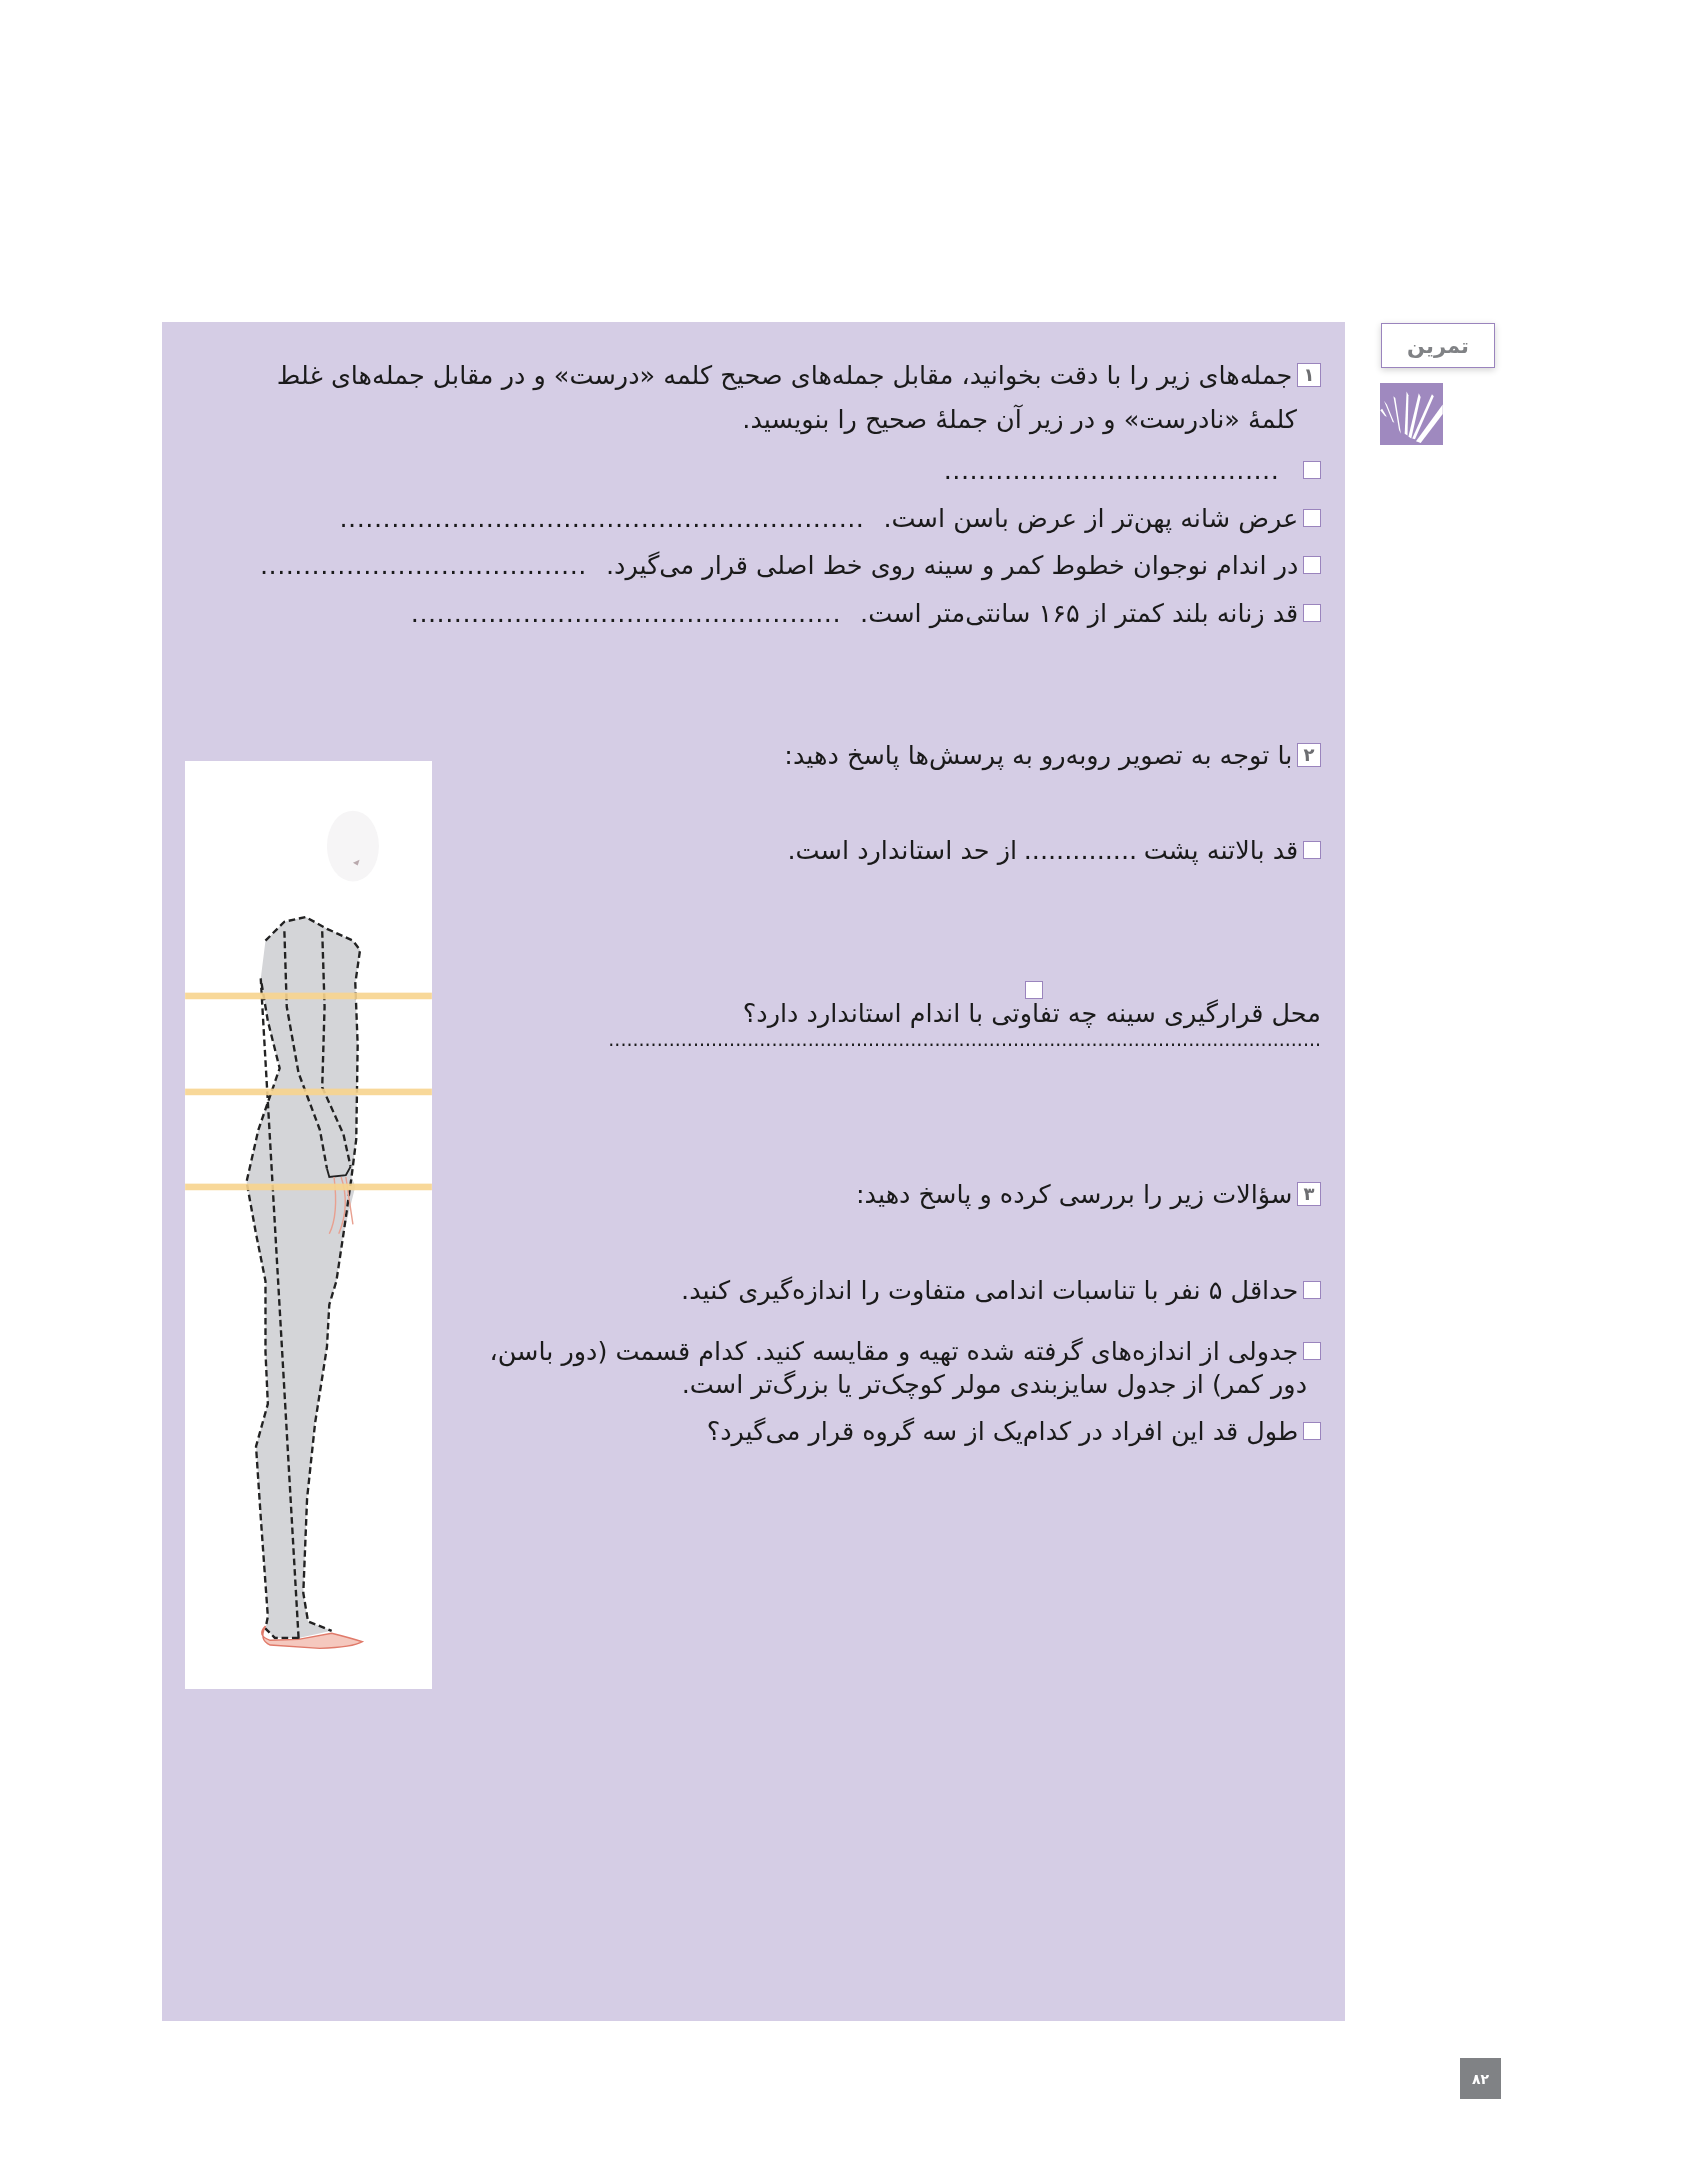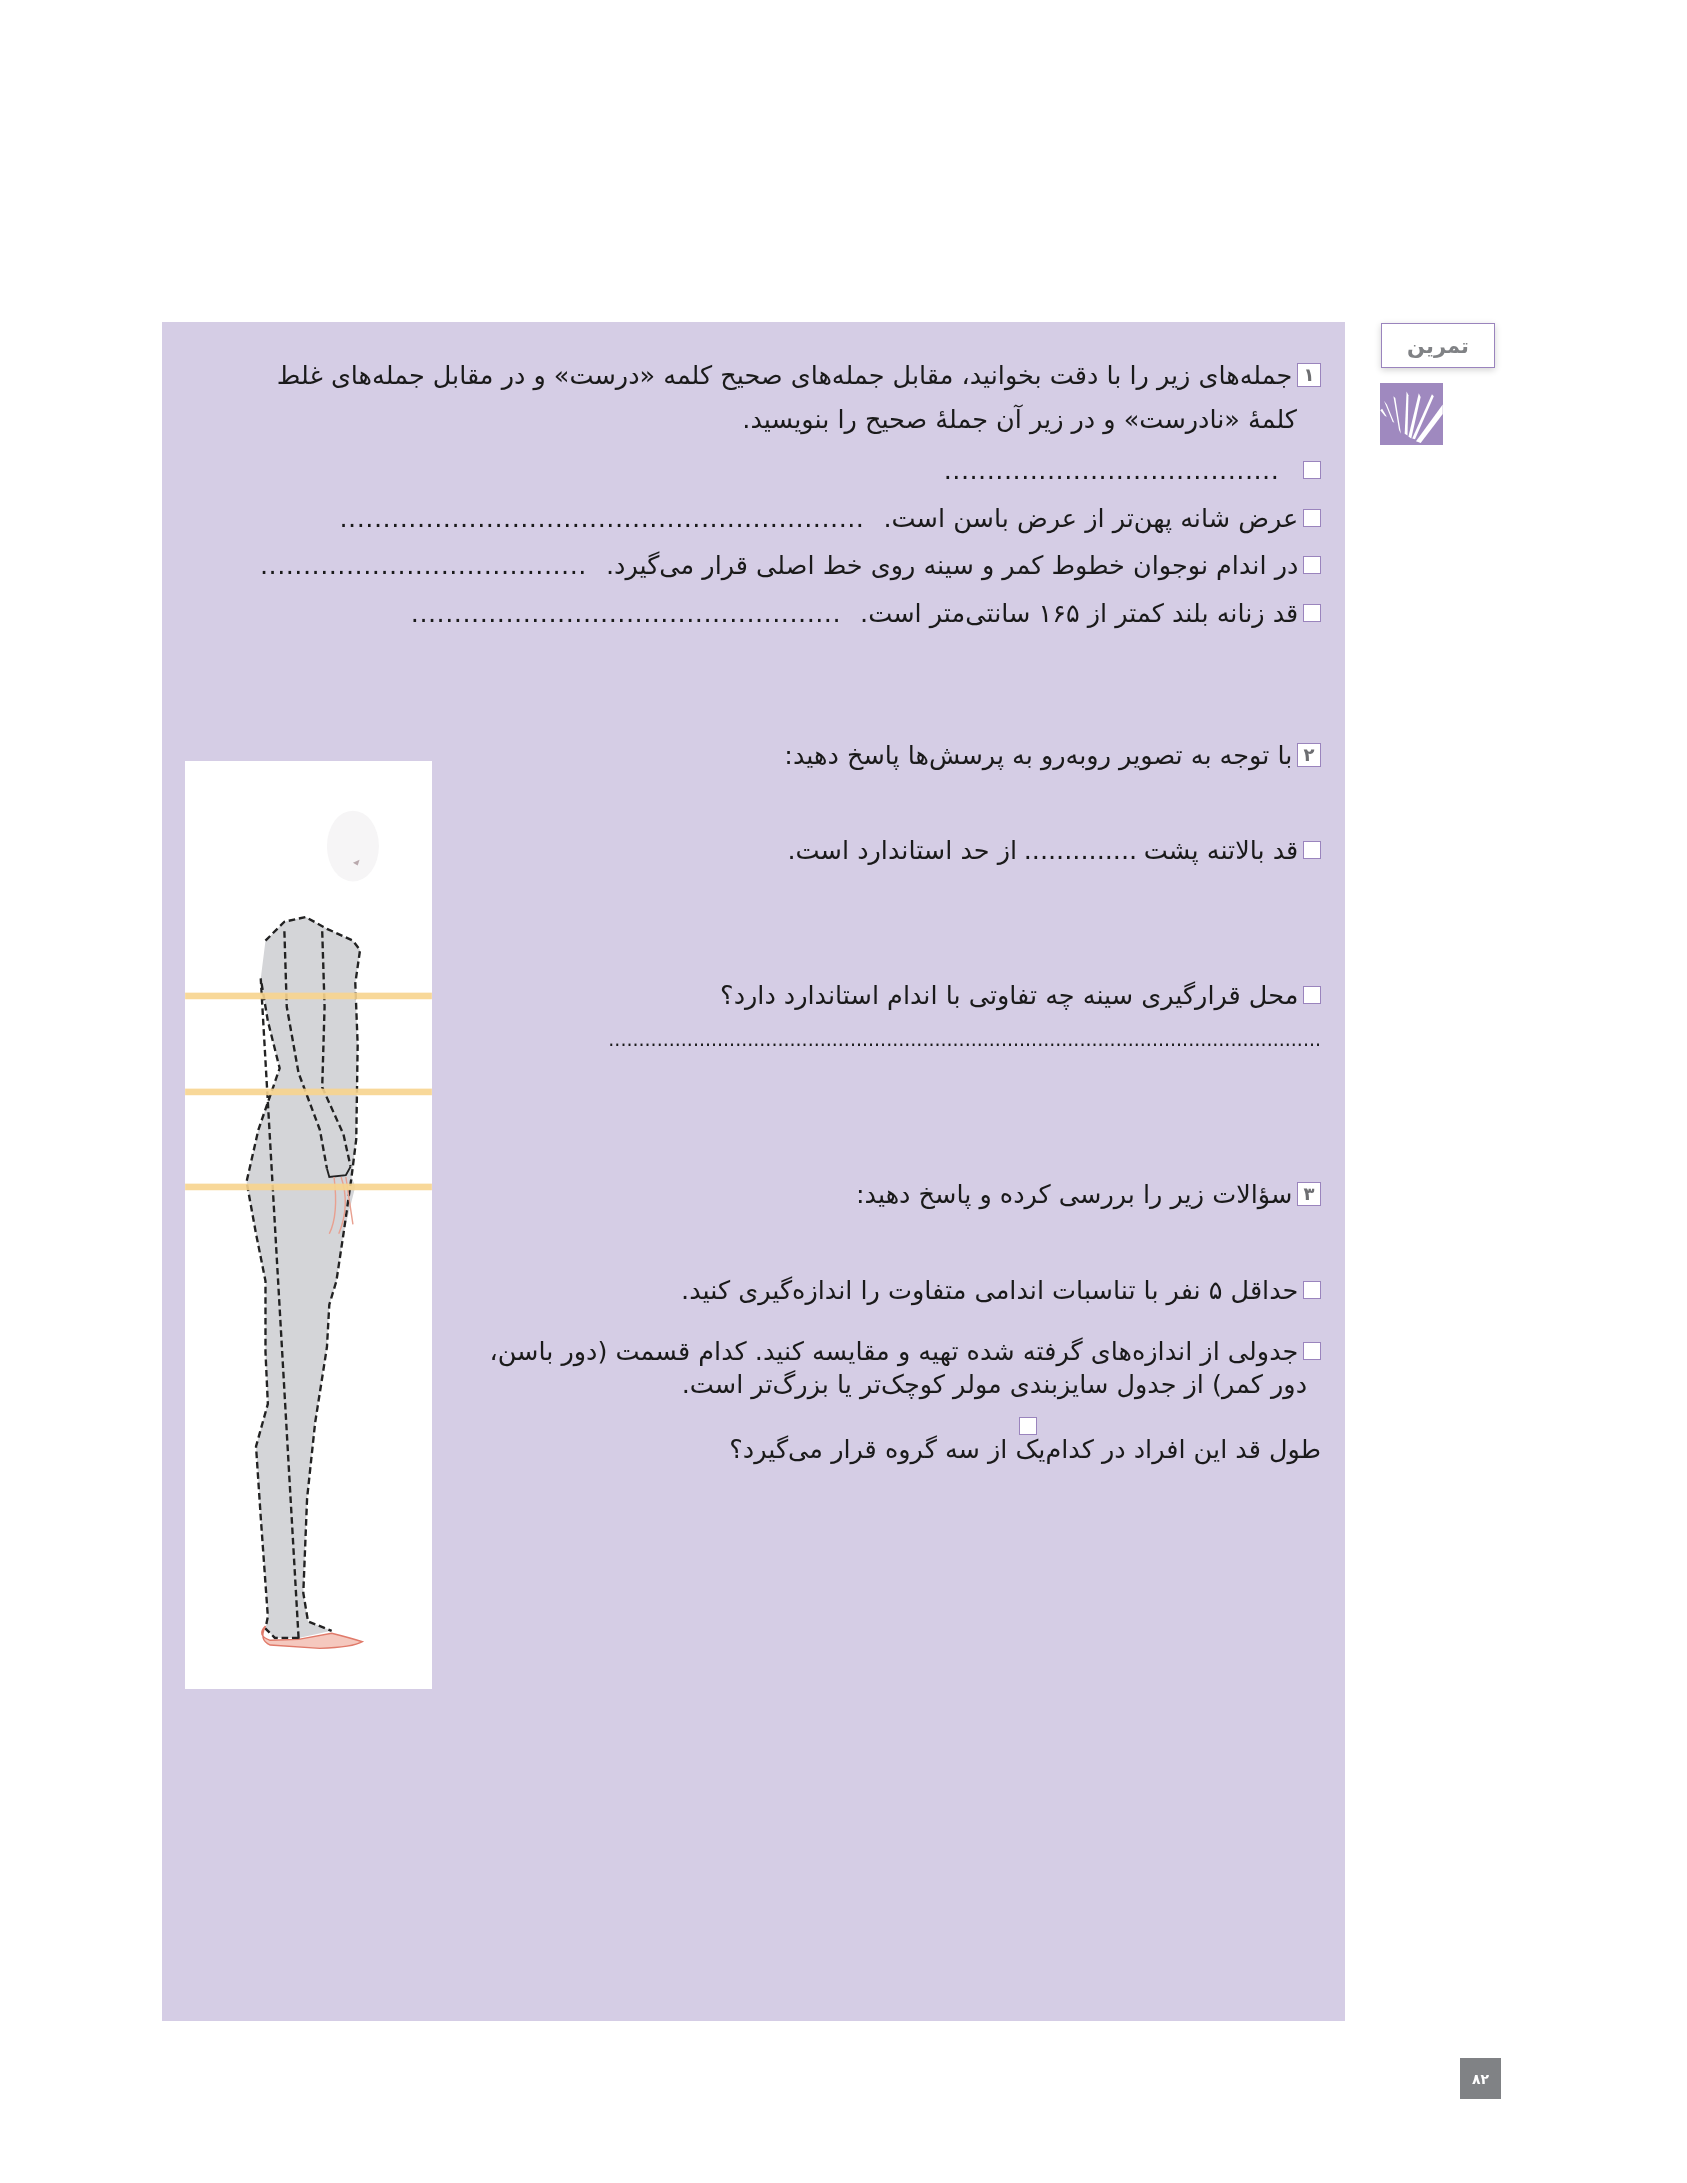--- a/index.html
+++ b/index.html
@@ -97,21 +97,21 @@
 <div class="row" style="top:741px;">
   <span class="num-badge">۲</span>
   <span>با توجه به تصویر روبه‌رو به پرسش‌ها پاسخ دهید:</span>
 </div>
 <div class="row" style="top:836px;">
   <span class="check"></span>
   <span>قد بالاتنه پشت</span>
   <span style="margin:0 6.6px;">..............</span>
   <span>از حد استاندارد است.</span>
 </div>
-<div class="row" style="top:981px;">
+<div class="row" style="top:981px;flex-direction:column;">
   <span class="check"></span>
   <span>محل قرارگیری سینه چه تفاوتی با اندام استاندارد دارد؟</span>
 </div>
 <div class="row" style="top:1029px; font-size:19px;">
   <span>......................................................................................................................</span>
 </div>
 
 <div class="figure">
   <svg viewBox="0 0 522 1963" xmlns="http://www.w3.org/2000/svg">
 
@@ -144,21 +144,21 @@
   <span class="check"></span>
   <span>حداقل ۵ نفر با تناسبات اندامی متفاوت را اندازه‌گیری کنید.</span>
 </div>
 <div class="row" style="top:1325px;margin-top:12px;">
   <span class="check"></span>
   <span>جدولی از اندازه‌های گرفته شده تهیه و مقایسه کنید. کدام قسمت (دور باسن،</span>
 </div>
 <div class="row" style="top:1370px; right:380px;">
   <span>دور کمر) از جدول سایزبندی مولر کوچک‌تر یا بزرگ‌تر است.</span>
 </div>
-<div class="row" style="top:1417px;flex-direction:column;">
+<div class="row" style="top:1417px;">
   <span class="check"></span>
   <span>طول قد این افراد در کدام‌یک از سه گروه قرار می‌گیرد؟</span>
 </div>
 
 <div class="page-num">
   <span>۸۲</span>
 </div>
 
 
 </body></html>

